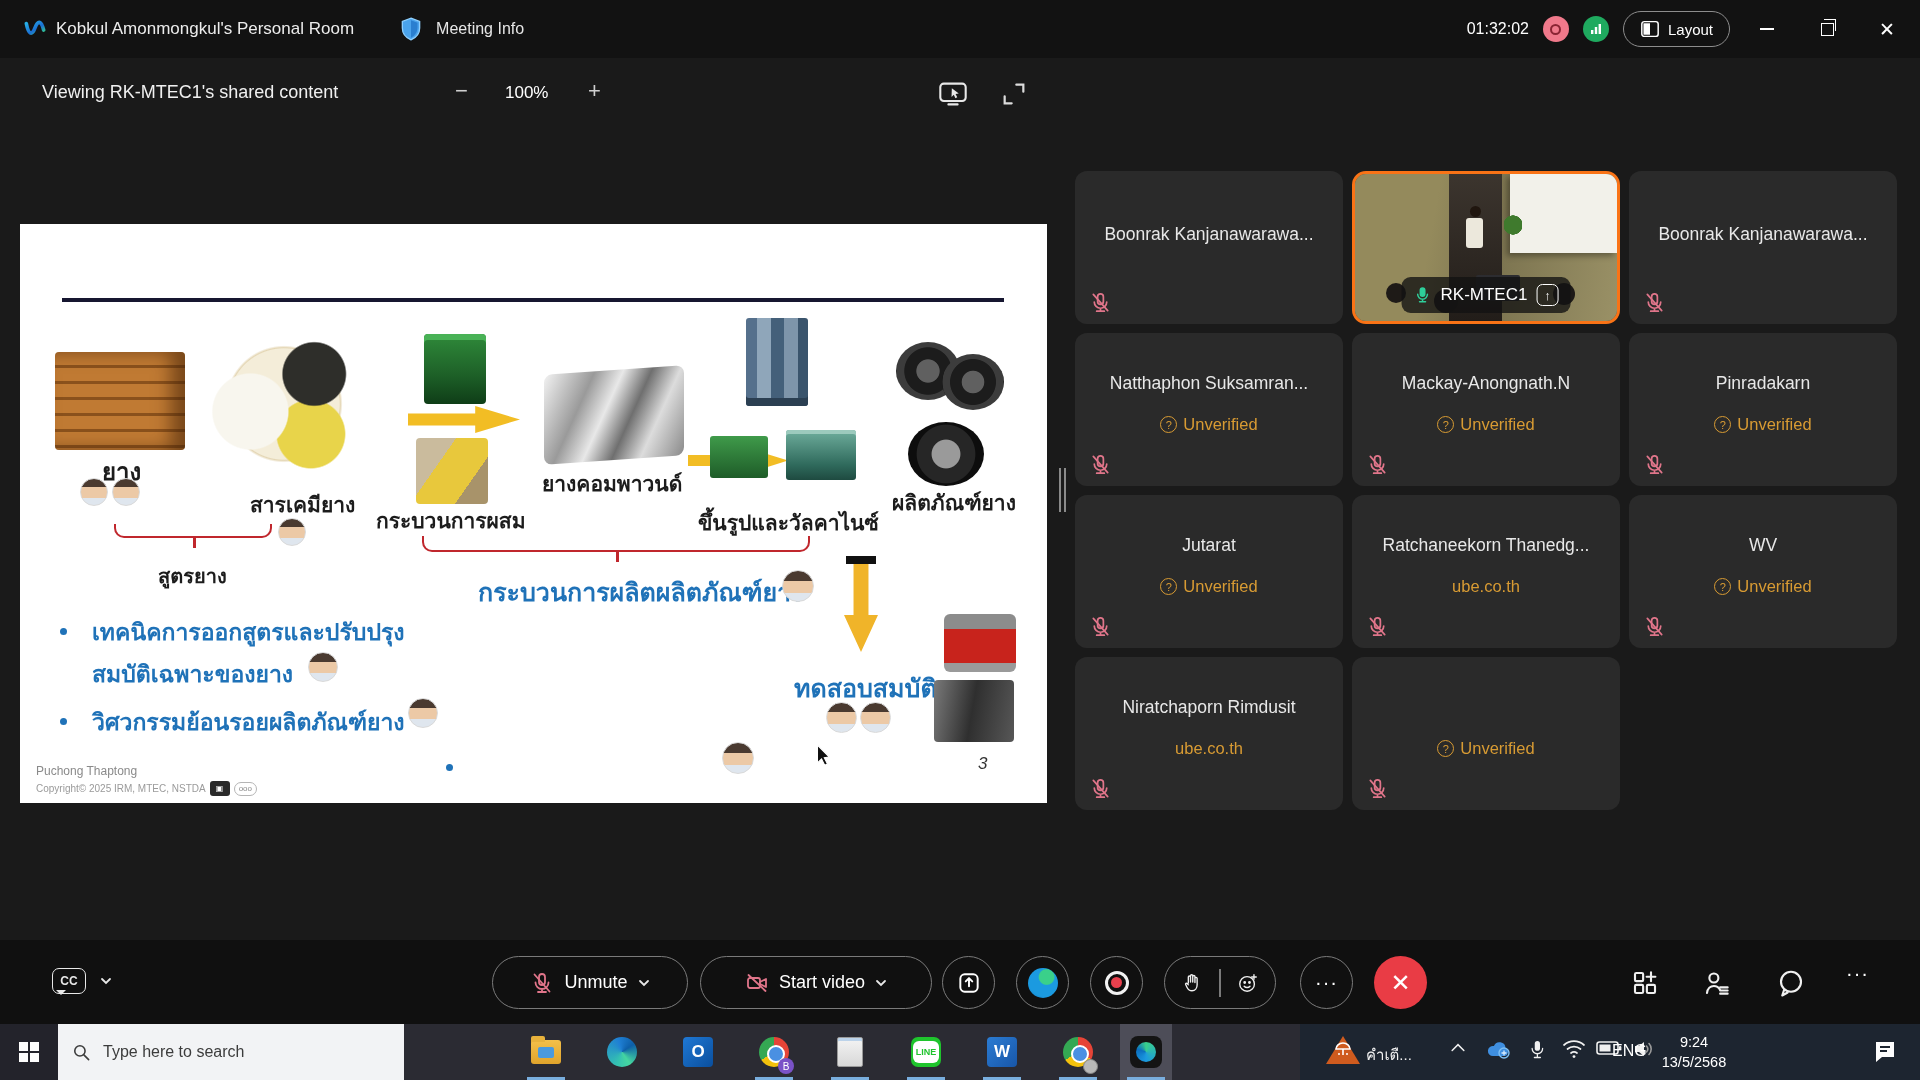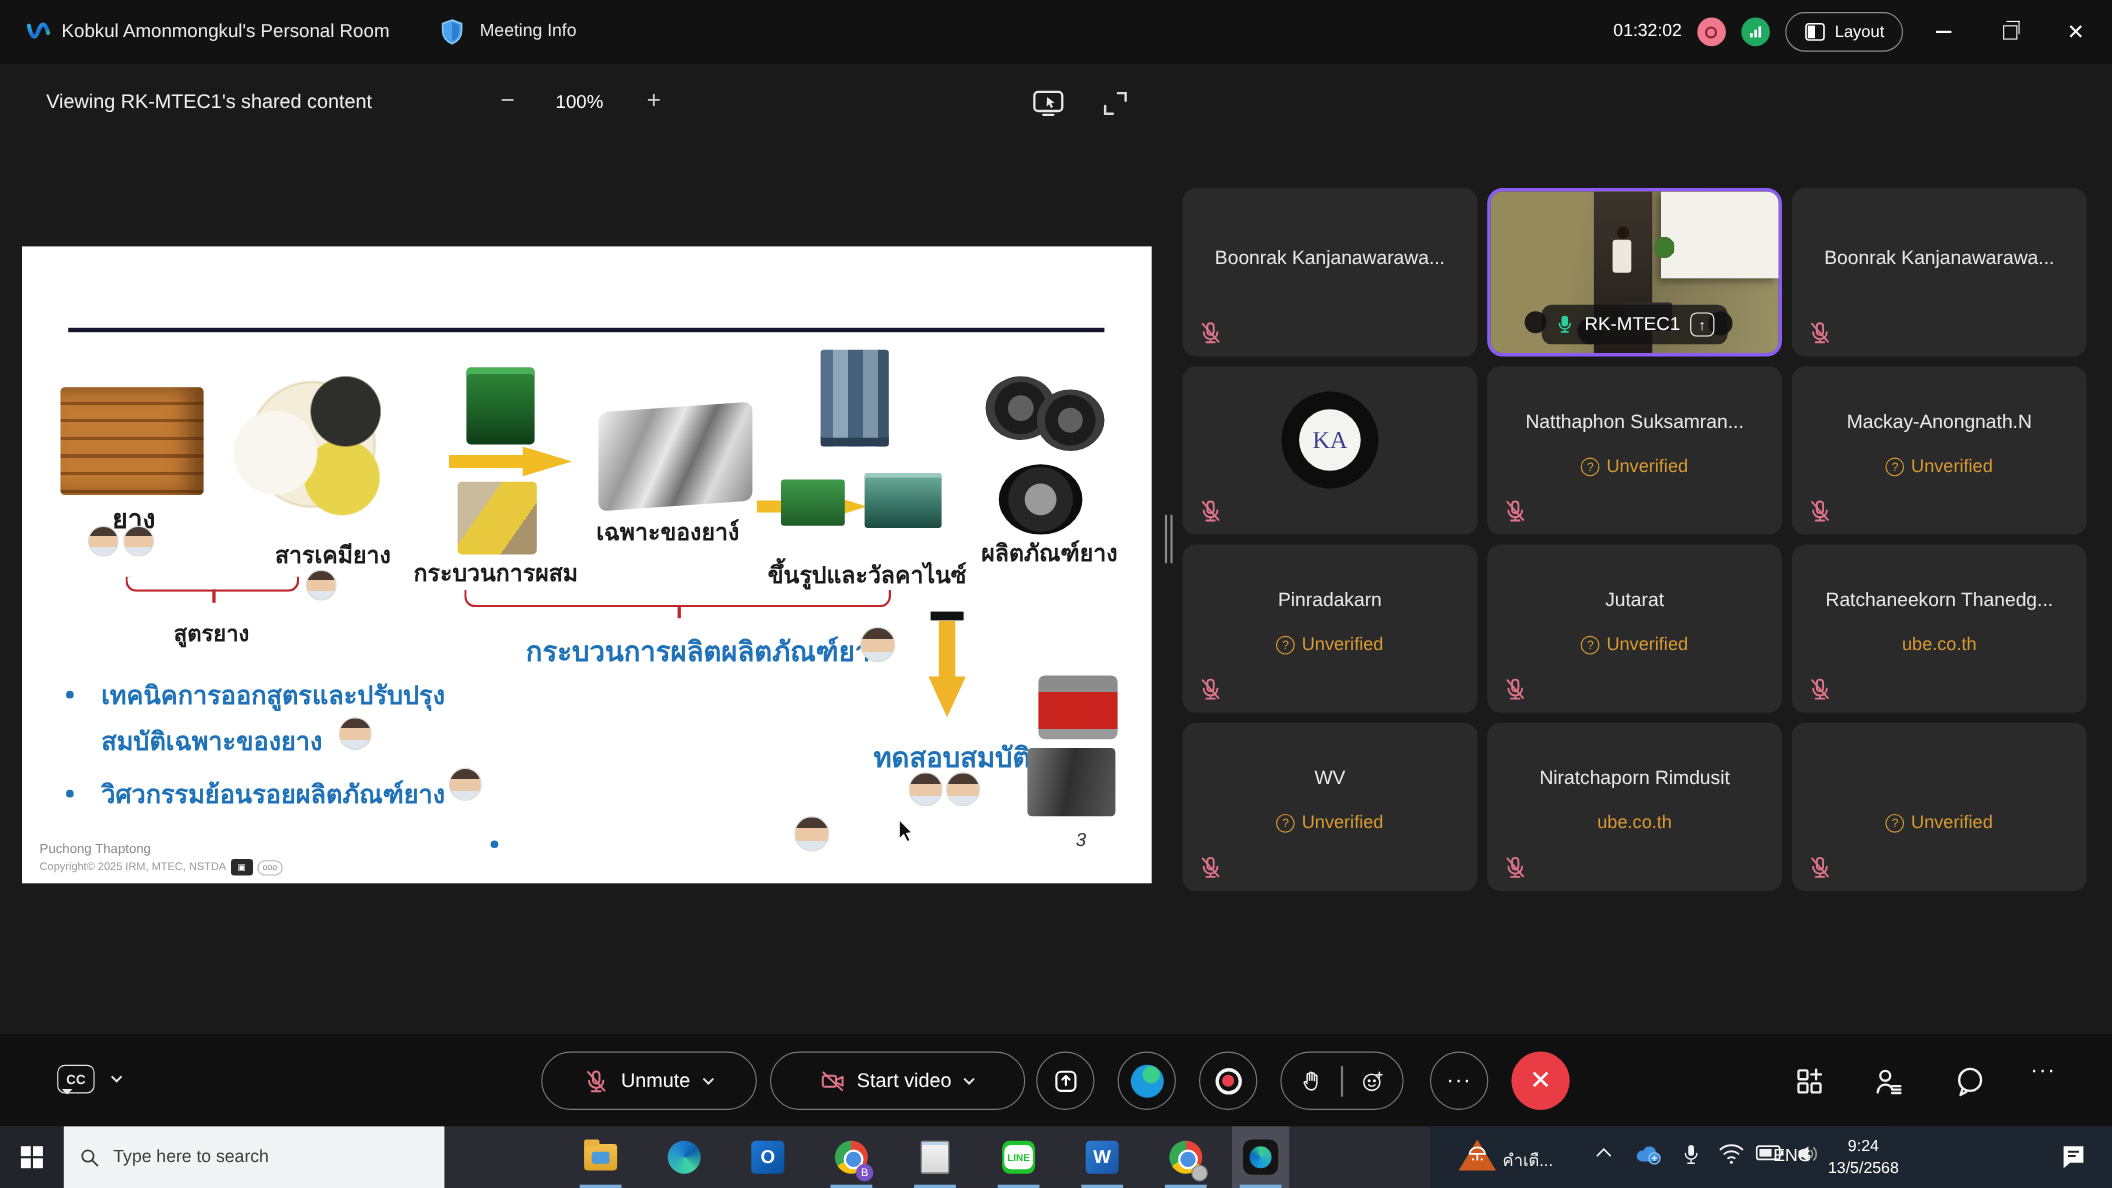--- a/index.html
+++ b/index.html
@@ -57,21 +57,21 @@
   #divider span { width:2px; height:100%; background:#8a8a8a; }
 
   
   #grid { left:1075px; top:171px; width:822px; display:grid; grid-template-columns:repeat(3,268px); grid-auto-rows:153px; gap:9px 9px; }
   .tile { position:relative; background:#2a2a2a; border-radius:12px; color:#e8e8e8; overflow:hidden; }
   .tname { position:absolute; left:12px; right:12px; top:0; bottom:26px; display:flex; align-items:center; justify-content:center; text-align:center; font-size:17.5px; white-space:nowrap; overflow:hidden; }
   .tile.hasbadge .tname { bottom:52px; }
   .badge { position:absolute; left:0; right:0; top:82px; display:flex; align-items:center; justify-content:center; gap:6px; color:#d89b33; font-size:16.5px; }
   .qicon { width:17px; height:17px; border:1.6px solid #d89b33; border-radius:50%; font-size:11px; display:flex; align-items:center; justify-content:center; color:#d89b33; }
   .micoff { position:absolute; left:14px; bottom:10px; width:23px; height:23px; }
-  .tile.video { border:3px solid #8b5cf6; border-radius:14px; background:#565040; }
+  .tile.video { border:3px solid #f97316; border-radius:14px; background:#565040; }
   .vid-wall { inset:0; background:linear-gradient(100deg,#948a5c 0 30%,#7c7450 55%,#9a9166); }
   .vid-panel { left:36%; top:0; width:20%; height:100%; background:linear-gradient(#3c352e,#221d19); }
   .vid-screen { right:0; top:0; width:41%; height:54%; background:#f2f1ea; box-shadow:-3px 3px 6px rgba(0,0,0,.35); }
   .vid-head { border-radius:50%; background:#1e1a17; }
   .vid-shirt { background:#ece8dc; border-radius:3px; }
   .vid-plant { background:radial-gradient(circle,#3f7a2d 0 60%,transparent 62%); }
   .vid-desk { background:#2c2c30; border-radius:2px; }
   .vpill { position:absolute; left:50%; bottom:8px; transform:translateX(-50%); height:36px; background:rgba(18,18,18,.78); border-radius:9px; display:flex; align-items:center; gap:9px; padding:0 12px; }
   .vpill .vname { color:#fff; font-size:17px; white-space:nowrap; }
   .sharechip { width:22px; height:22px; border:1.7px solid #fff; border-radius:6px; display:flex; align-items:center; justify-content:center; color:#fff; font-size:13px; }
@@ -209,21 +209,21 @@
     <div class="a" id="img-tire" style="left:888px;top:198px;width:76px;height:64px"></div>
 
     <div class="a s-label" style="left:82px;top:228px;font-size:24px">ยาง</div>
     <div class="a face" style="left:60px;top:254px"></div>
     <div class="a face" style="left:92px;top:254px"></div>
     <div class="a s-label" style="left:230px;top:264px">สารเคมียาง</div>
     <div class="a face" style="left:258px;top:294px"></div>
     <div class="a brace" style="left:94px;top:300px;width:158px;height:14px"></div>
     <div class="a s-label" style="left:138px;top:336px;font-size:20px">สูตรยาง</div>
     <div class="a s-label" style="left:356px;top:280px">กระบวนการผสม</div>
-    <div class="a s-label" style="left:522px;top:243px">เฉพาะของยาง์</div>
+    <div class="a s-label" style="left:522px;top:243px">ยางคอมพาวนด์</div>
     <div class="a s-label" style="left:678px;top:282px">ขึ้นรูปและวัลคาไนซ์</div>
     <div class="a s-label" style="left:872px;top:262px">ผลิตภัณฑ์ยาง</div>
     <div class="a brace" style="left:402px;top:312px;width:388px;height:16px"></div>
     <div class="a s-label-blue" style="left:458px;top:348px;font-size:25px">กระบวนการผลิตผลิตภัณฑ์ยาง</div>
     <div class="a face" style="left:762px;top:346px;width:32px;height:32px"></div>
     <div class="a" style="left:826px;top:332px;width:30px;height:8px;background:#111"></div>
     <div class="a arrow-d" style="left:824px;top:340px;width:34px;height:88px"></div>
     <div class="a s-label-blue" style="left:774px;top:444px;font-size:25px">ทดสอบสมบัติ</div>
     <div class="a face" style="left:806px;top:478px;width:31px;height:31px"></div>
     <div class="a face" style="left:840px;top:478px;width:31px;height:31px"></div>
@@ -292,30 +292,20 @@
 
     <div class="tile">
       <div class="tname">Boonrak Kanjanawarawa...</div>
       <svg class="micoff" viewBox="0 0 24 24" fill="none" stroke="#e0758a" stroke-width="1.8" stroke-linecap="round">
           <rect x="9" y="3" width="6" height="11" rx="3"></rect>
           <path d="M5.5 11.5a6.5 6.5 0 0 0 13 0M12 18v3M8 21h8"></path>
           <path d="M4.5 3.5l15 17"></path>
         </svg>
     </div>
 
-    <div class="tile">
-      <div class="a" id="ka-outer">
-          <div id="ka-inner">KA</div>
-        </div>
-      <svg class="micoff" viewBox="0 0 24 24" fill="none" stroke="#e0758a" stroke-width="1.8" stroke-linecap="round">
-          <rect x="9" y="3" width="6" height="11" rx="3"></rect>
-          <path d="M5.5 11.5a6.5 6.5 0 0 0 13 0M12 18v3M8 21h8"></path>
-          <path d="M4.5 3.5l15 17"></path>
-        </svg>
-    </div>
 
     <div class="tile hasbadge">
       <div class="tname">Natthaphon Suksamran...</div>
       <div class="badge">
           <span class="qicon">?</span>
           <span>Unverified</span>
         </div>
       <svg class="micoff" viewBox="0 0 24 24" fill="none" stroke="#e0758a" stroke-width="1.8" stroke-linecap="round">
           <rect x="9" y="3" width="6" height="11" rx="3"></rect>
           <path d="M5.5 11.5a6.5 6.5 0 0 0 13 0M12 18v3M8 21h8"></path>

